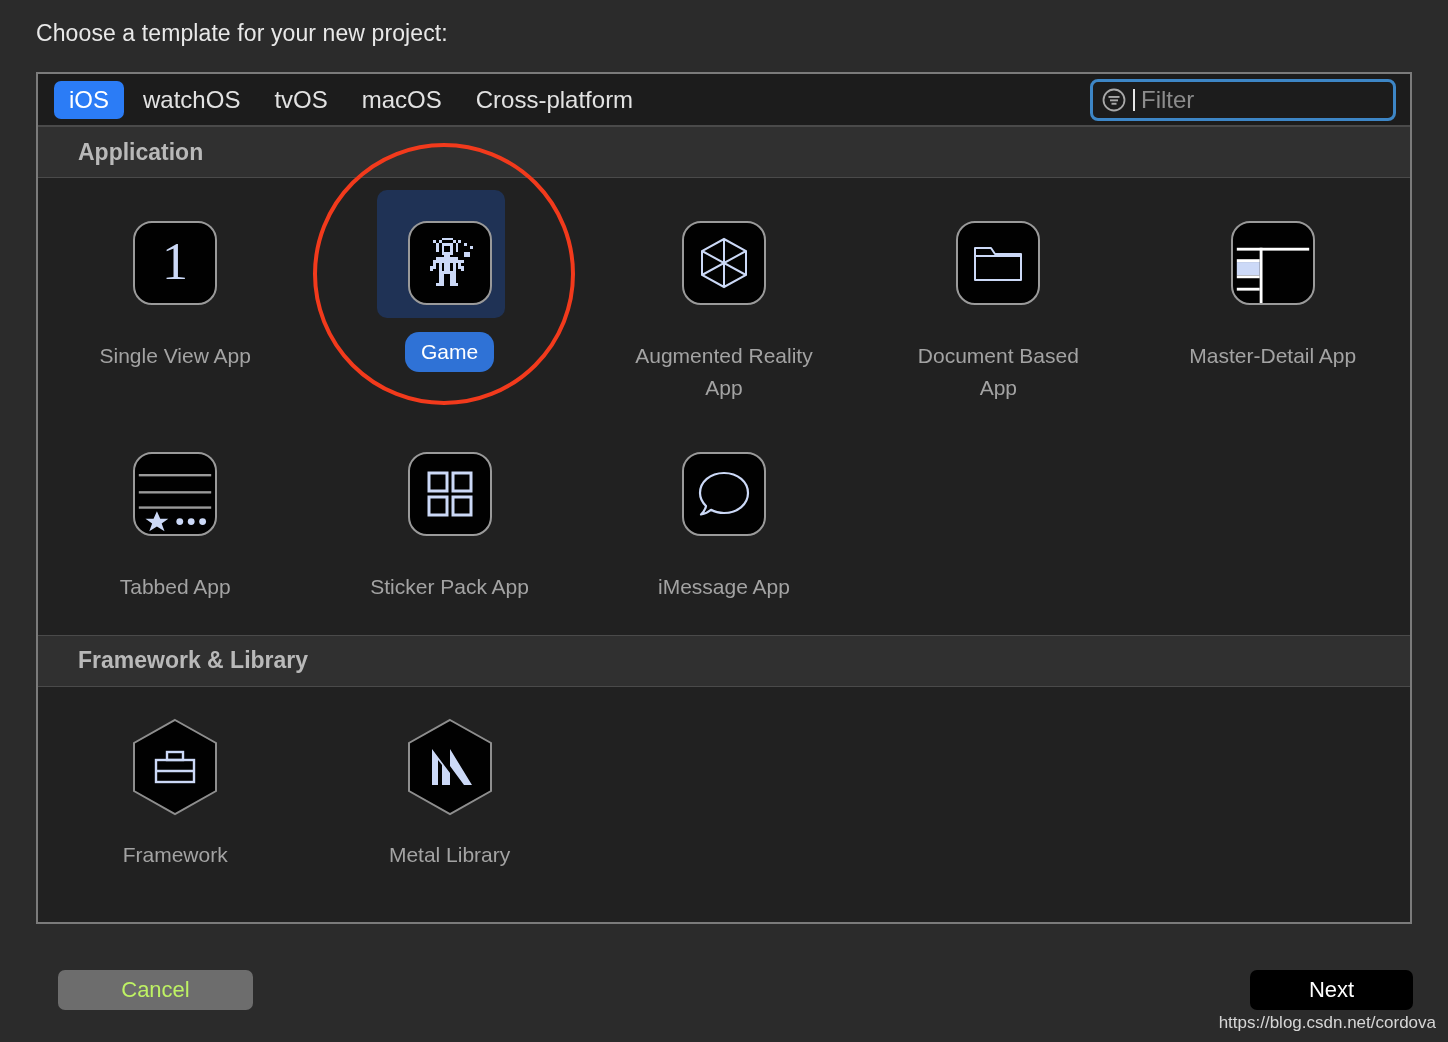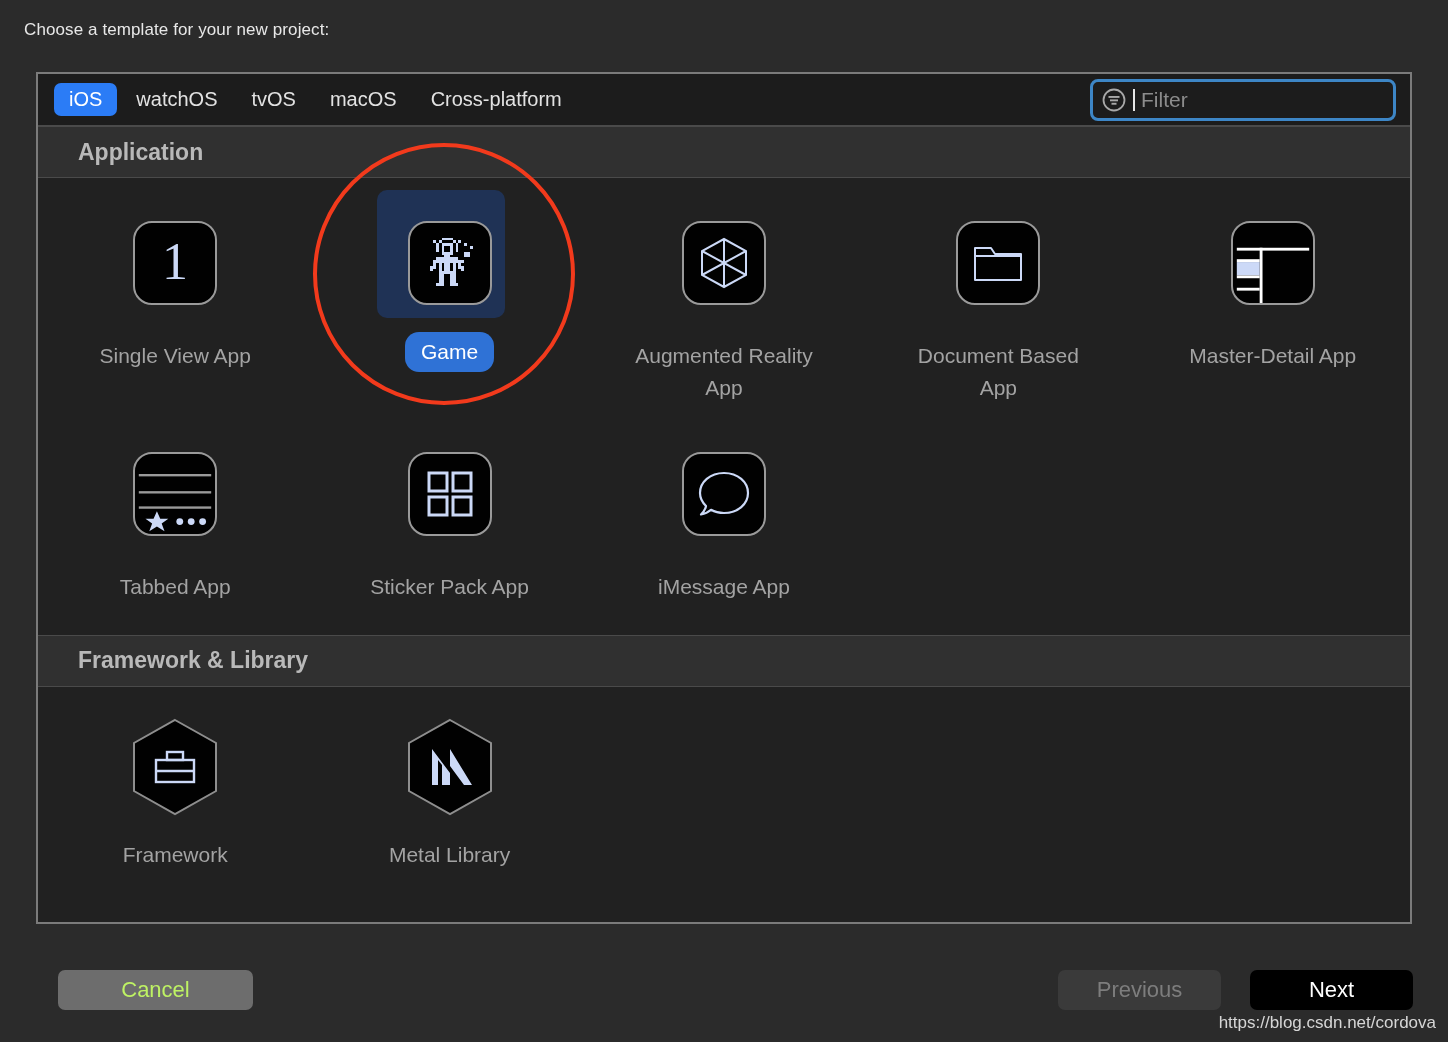--- a/index.html
+++ b/index.html
@@ -5,59 +5,59 @@
   * { box-sizing: border-box; margin: 0; padding: 0; }
   html, body {
     width: 1448px; height: 1042px;
     background: #2b2b2b;
     font-family: "Liberation Sans", sans-serif;
     overflow: hidden;
   }
   .window { position: relative; width: 1448px; height: 1042px; background: #2b2b2b; }
 
   .dialog-title {
-    position: absolute; left: 24px; top: 20px;
-    font-size: 17px; color: #e8e8e8; letter-spacing: .1px;
+    position: absolute; left: 36px; top: 20px;
+    font-size: 23px; color: #e8e8e8; letter-spacing: .1px;
   }
 
   .panel {
     position: absolute; left: 36px; top: 72px;
     width: 1376px; height: 852px;
     border: 2px solid #7b7b7b;
     background: #212121;
     overflow: hidden;
   }
 
   
   .tabbar {
     position: relative; height: 52px; background: #1c1c1c;
     border-bottom: 1px solid #4a4a4a;
     display: flex; align-items: center; padding-left: 16px; gap: 4px;
   }
   .tab {
-    font-size: 20px; color: #e2e2e2;
+    font-size: 24px; color: #e2e2e2;
     padding: 5px 15px; border-radius: 7px; white-space: nowrap;
   }
   .tab.active { background: #2b7cf6; color: #ffffff; }
 
   .filter-wrap {
     position: absolute; right: 14px; top: 50%; transform: translateY(-50%);
     width: 306px; height: 42px;
     border-radius: 8px;
     border: 3px solid #3d86c6;
     background: #1c1c1c;
     display: flex; align-items: center;
     padding: 0 8px;
   }
   .filter-inner {
     width: 100%; height: 30px; display: flex; align-items: center; gap: 6px;
   }
   .filter-icon { flex: 0 0 auto; width: 26px; height: 26px; display:block; }
   .caret { width: 2px; height: 22px; background: #e6e6e6; }
-  .filter-placeholder { font-size: 21px; color: #8c8c8c; }
+  .filter-placeholder { font-size: 24px; color: #8c8c8c; }
 
   
   .section-header {
     height: 52px; background: #303030;
     border-top: 1px solid #4a4a4a; border-bottom: 1px solid #4a4a4a;
     display: flex; align-items: center; padding-left: 40px;
     font-size: 23px; font-weight: bold; color: #b9b9b9;
   }
   .section-body { background: #212121; padding: 18px 0 26px 0; }
 
@@ -333,18 +333,17 @@
         <div class="cell"></div>
         <div class="cell"></div>
       </div>
     </div>
   </div>
 
   <div class="annot-circle"></div>
 
   <div class="footer">
     <div class="btn btn-cancel">Cancel</div>
-    <div class="btn btn-prev">Previous</div>
     <div class="btn btn-next">Next</div>
     <div class="watermark">https://blog.csdn.net/cordova</div>
   </div>
 
 </div>
 
 </body></html>

